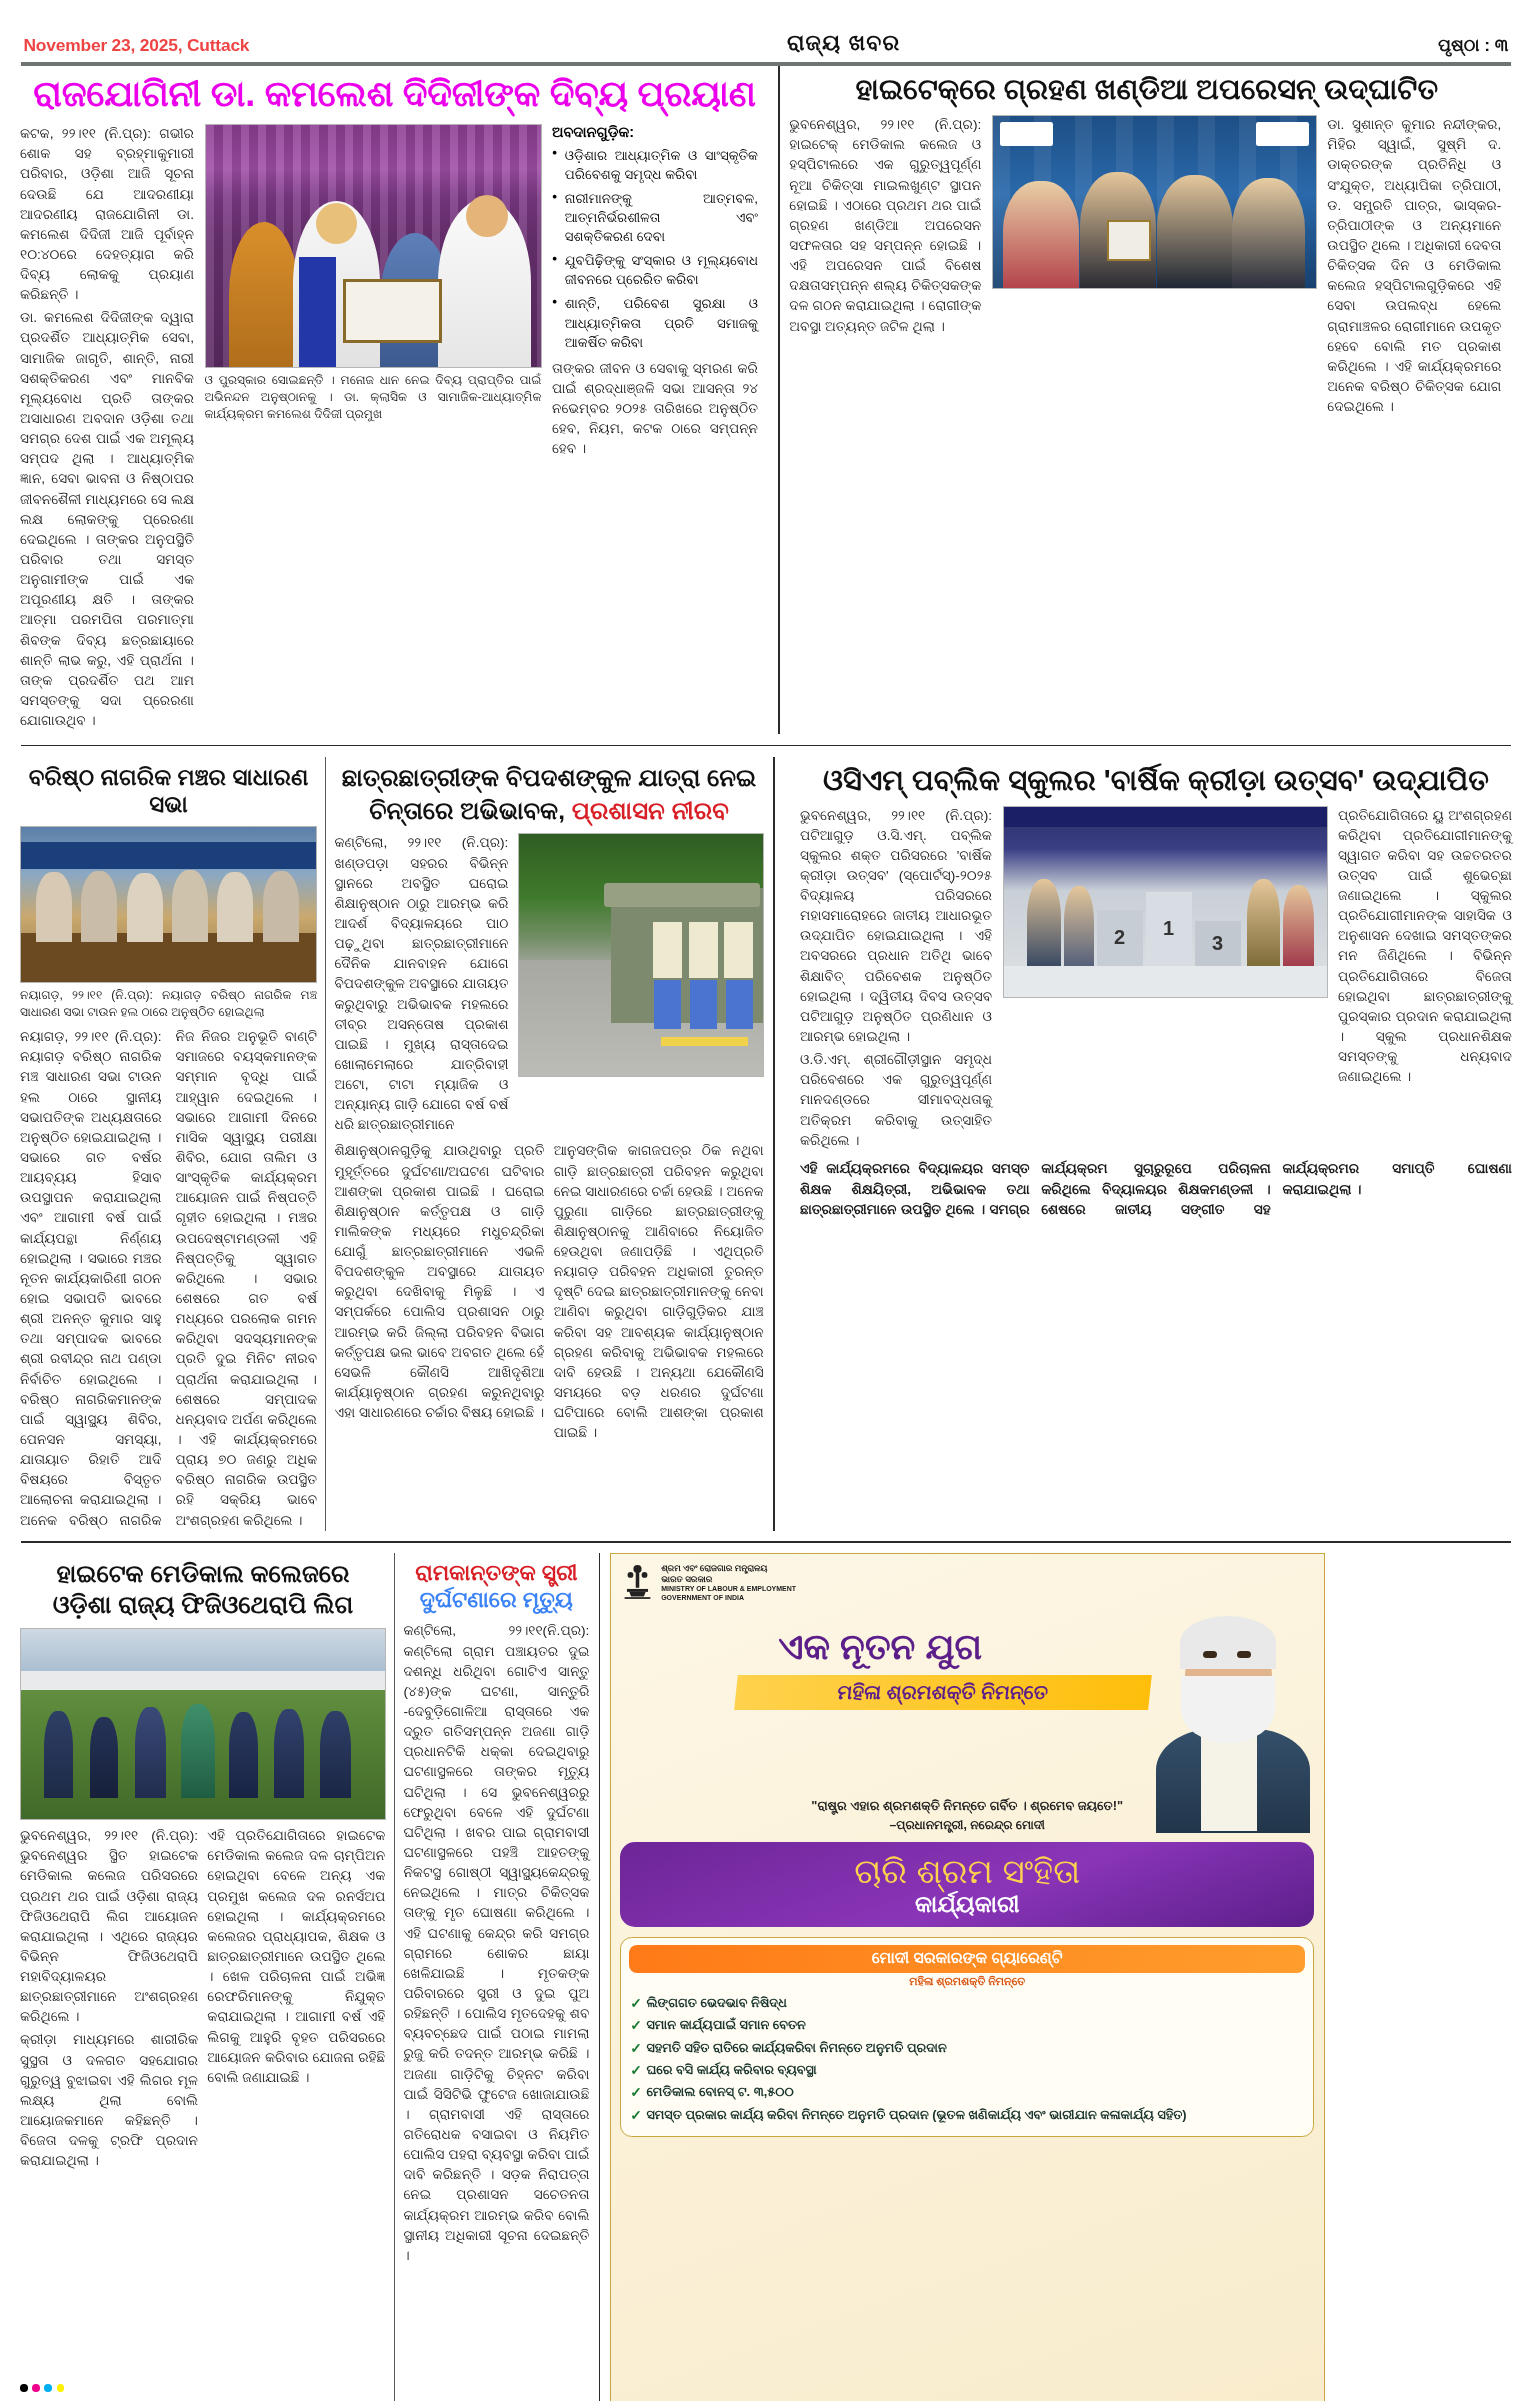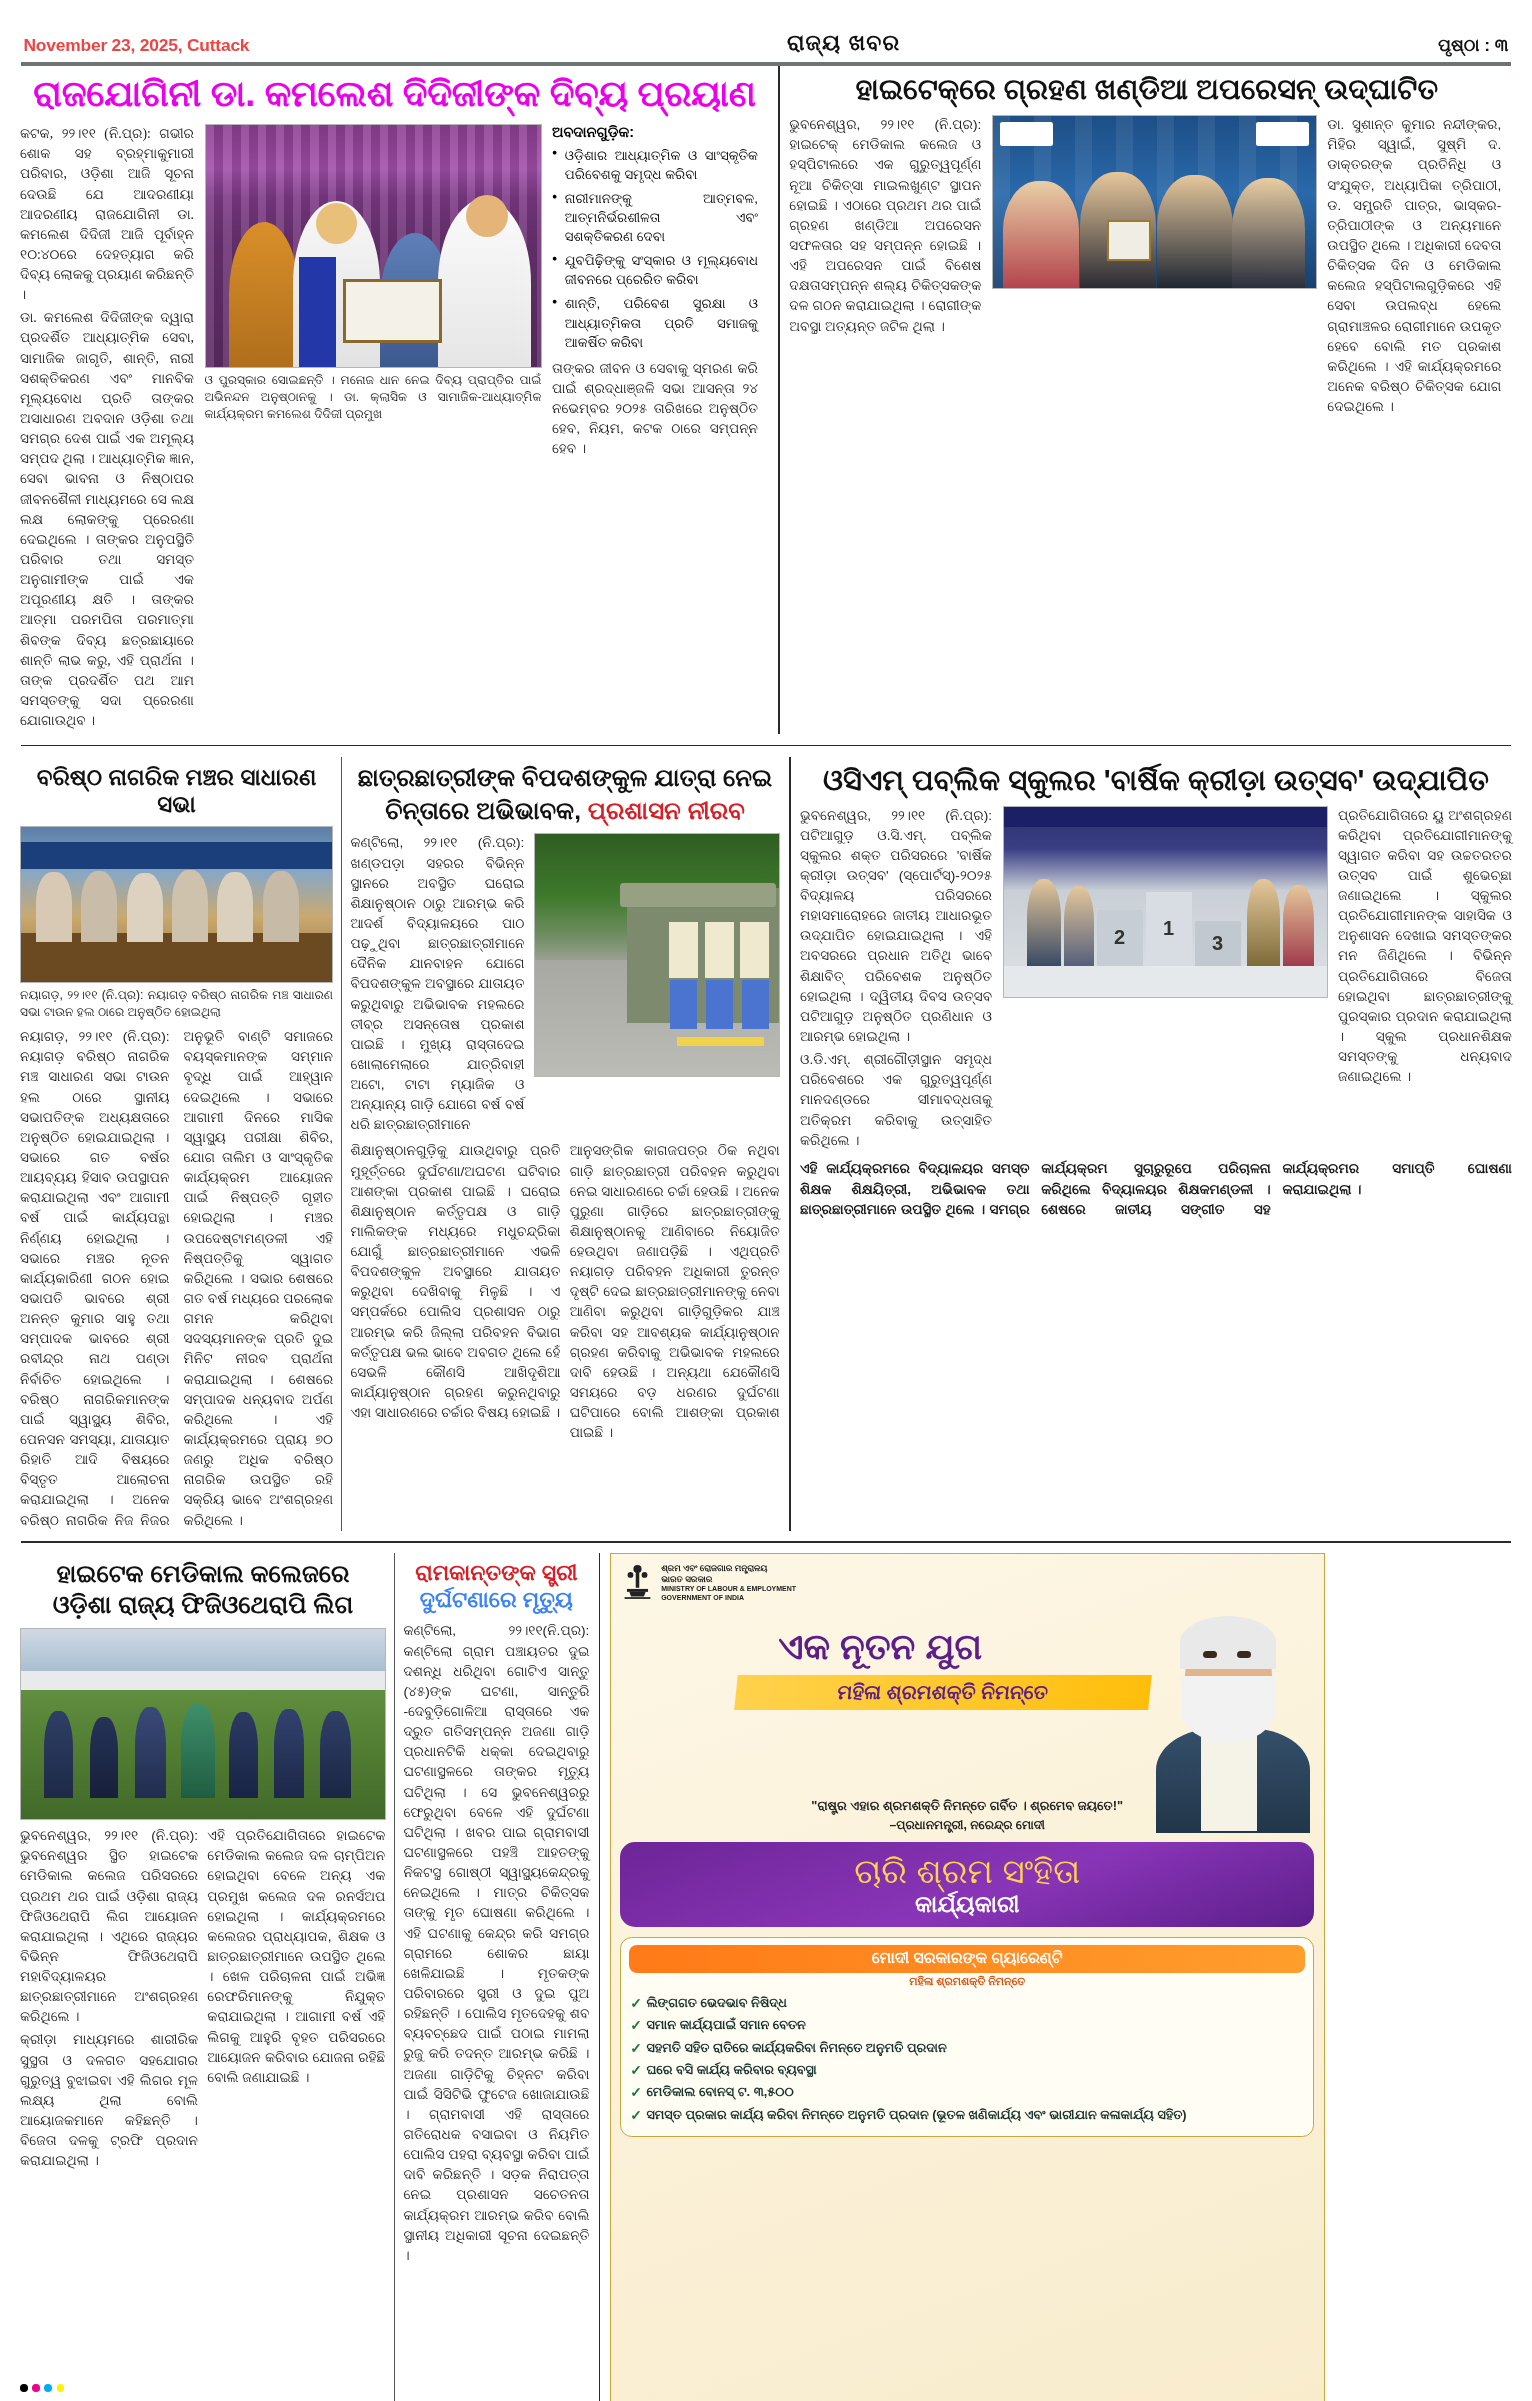--- a/index.html
+++ b/index.html
@@ -174,21 +174,21 @@
     <div class="mh-page">ପୃଷ୍ଠା : ୩</div>
   </div>
   <div class="mh-rule"></div>
 
   <div class="zone">
 
     <div style="width:749px;">
       <div class="hl-magenta">ରାଜଯୋଗିନୀ ଡା. କମଲେଶ ଦିଦିଜୀଙ୍କ ଦିବ୍ୟ ପ୍ରୟାଣ</div>
 
       <div style="display:flex; gap:10.5px;">
-        <div style="width:174px;font-family:Liberation Serif, serif;" class="body-txt">
+        <div style="width:174px;" class="body-txt">
           <p>କଟକ, ୨୨।୧୧ (ନି.ପ୍ର): ଗଭୀର ଶୋକ ସହ ବ୍ରହ୍ମାକୁମାରୀ ପରିବାର, ଓଡ଼ିଶା ଆଜି ସୂଚନା ଦେଉଛି ଯେ ଆଦରଣୀୟା ଆଦରଣୀୟ ରାଜଯୋଗିନୀ ଡା. କମଲେଶ ଦିଦିଜୀ ଆଜି ପୂର୍ବାହ୍ନ ୧୦:୪୦ରେ ଦେହତ୍ୟାଗ କରି ଦିବ୍ୟ ଲୋକକୁ ପ୍ରୟାଣ କରିଛନ୍ତି ।</p>
           <p>ଡା. କମଲେଶ ଦିଦିଜୀଙ୍କ ଦ୍ୱାରା ପ୍ରଦର୍ଶିତ ଆଧ୍ୟାତ୍ମିକ ସେବା, ସାମାଜିକ ଜାଗୃତି, ଶାନ୍ତି, ନାରୀ ସଶକ୍ତିକରଣ ଏବଂ ମାନବିକ ମୂଲ୍ୟବୋଧ ପ୍ରତି ତାଙ୍କର ଅସାଧାରଣ ଅବଦାନ ଓଡ଼ିଶା ତଥା ସମଗ୍ର ଦେଶ ପାଇଁ ଏକ ଅମୂଲ୍ୟ ସମ୍ପଦ ଥିଲା । ଆଧ୍ୟାତ୍ମିକ ଜ୍ଞାନ, ସେବା ଭାବନା ଓ ନିଷ୍ଠାପର ଜୀବନଶୈଳୀ ମାଧ୍ୟମରେ ସେ ଲକ୍ଷ ଲକ୍ଷ ଲୋକଙ୍କୁ ପ୍ରେରଣା ଦେଇଥିଲେ । ତାଙ୍କର ଅନୁପସ୍ଥିତି ପରିବାର ତଥା ସମସ୍ତ ଅନୁଗାମୀଙ୍କ ପାଇଁ ଏକ ଅପୂରଣୀୟ କ୍ଷତି । ତାଙ୍କର ଆତ୍ମା ପରମପିତା ପରମାତ୍ମା ଶିବଙ୍କ ଦିବ୍ୟ ଛତ୍ରଛାୟାରେ ଶାନ୍ତି ଲାଭ କରୁ, ଏହି ପ୍ରାର୍ଥନା । ତାଙ୍କ ପ୍ରଦର୍ଶିତ ପଥ ଆମ ସମସ୍ତଙ୍କୁ ସଦା ପ୍ରେରଣା ଯୋଗାଉଥିବ ।</p>
         </div>
 
         <div style="width:337px;">
           <div class="photo ph-award" style="height:244px;">
             <div class="fig-person" style="left:23px;width:70px;height:145px;background:linear-gradient(180deg,#d98f2a,#b06e1c);"></div>
             <div class="fig-person" style="left:87px;width:87px;height:166px;background:linear-gradient(180deg,#f7f7f7,#e2e2e2);"></div>
             <div class="fig-person" style="left:93px;width:37px;height:110px;background:#2437a8;border-radius:0;"></div>
             <div class="fig-person" style="left:174px;width:70px;height:134px;background:linear-gradient(180deg,#5e7fb8,#3d5a8f);"></div>
@@ -290,21 +290,21 @@
       </div>
 
       <div style="display:flex; gap:9.3px; margin-top:5.8px;">
         <div style="width:210px;" class="body-txt">ଶିକ୍ଷାନୁଷ୍ଠାନଗୁଡ଼ିକୁ ଯାଉଥିବାରୁ ପ୍ରତି ମୁହୂର୍ତ୍ତରେ ଦୁର୍ଘଟଣା/ଅଘଟଣ ଘଟିବାର ଆଶଙ୍କା ପ୍ରକାଶ ପାଇଛି । ଘରୋଇ ଶିକ୍ଷାନୁଷ୍ଠାନ କର୍ତ୍ତୃପକ୍ଷ ଓ ଗାଡ଼ି ମାଲିକଙ୍କ ମଧ୍ୟରେ ମଧୁଚନ୍ଦ୍ରିକା ଯୋଗୁଁ ଛାତ୍ରଛାତ୍ରୀମାନେ ଏଭଳି ବିପଦଶଙ୍କୁଳ ଅବସ୍ଥାରେ ଯାତାୟତ କରୁଥିବା ଦେଖିବାକୁ ମିଳୁଛି । ଏ ସମ୍ପର୍କରେ ପୋଲିସ ପ୍ରଶାସନ ଠାରୁ ଆରମ୍ଭ କରି ଜିଲ୍ଲା ପରିବହନ ବିଭାଗ କର୍ତ୍ତୃପକ୍ଷ ଭଲ ଭାବେ ଅବଗତ ଥିଲେ ହେଁ ସେଭଳି କୌଣସି ଆଖିଦୃଶିଆ କାର୍ଯ୍ୟାନୁଷ୍ଠାନ ଗ୍ରହଣ କରୁନଥିବାରୁ ଏହା ସାଧାରଣରେ ଚର୍ଚ୍ଚାର ବିଷୟ ହୋଇଛି ।</div>
         <div style="width:210px;" class="body-txt">ଆନୁସଙ୍ଗିକ କାଗଜପତ୍ର ଠିକ ନଥିବା ଗାଡ଼ି ଛାତ୍ରଛାତ୍ରୀ ପରିବହନ କରୁଥିବା ନେଇ ସାଧାରଣରେ ଚର୍ଚ୍ଚା ହେଉଛି । ଅନେକ ପୁରୁଣା ଗାଡ଼ିରେ ଛାତ୍ରଛାତ୍ରୀଙ୍କୁ ଶିକ୍ଷାନୁଷ୍ଠାନକୁ ଆଣିବାରେ ନିୟୋଜିତ ହେଉଥିବା ଜଣାପଡ଼ିଛି । ଏଥିପ୍ରତି ନୟାଗଡ଼ ପରିବହନ ଅଧିକାରୀ ତୁରନ୍ତ ଦୃଷ୍ଟି ଦେଇ ଛାତ୍ରଛାତ୍ରୀମାନଙ୍କୁ ନେବା ଆଣିବା କରୁଥିବା ଗାଡ଼ିଗୁଡ଼ିକର ଯାଞ୍ଚ କରିବା ସହ ଆବଶ୍ୟକ କାର୍ଯ୍ୟାନୁଷ୍ଠାନ ଗ୍ରହଣ କରିବାକୁ ଅଭିଭାବକ ମହଲରେ ଦାବି ହେଉଛି । ଅନ୍ୟଥା ଯେକୌଣସି ସମୟରେ ବଡ଼ ଧରଣର ଦୁର୍ଘଟଣା ଘଟିପାରେ ବୋଲି ଆଶଙ୍କା ପ୍ରକାଶ ପାଇଛି ।</div>
       </div>
     </div>
 
     <div class="vrule"></div>
 
-    <div style="width:715px;">
+    <div style="width:715px;margin-left:16px;">
       <div class="hl-black-lg">ଓସିଏମ୍ ପବ୍ଲିକ ସ୍କୁଲର 'ବାର୍ଷିକ କ୍ରୀଡ଼ା ଉତ୍ସବ' ଉଦ୍‌ଯାପିତ</div>
 
       <div style="display:flex; gap:10.5px;">
         <div style="width:192px;" class="body-txt">
           <p>ଭୁବନେଶ୍ୱର, ୨୨।୧୧ (ନି.ପ୍ର): ପଟିଆଗୁଡ଼ ଓ.ସି.ଏମ୍. ପବ୍ଲିକ ସ୍କୁଲର ଶକ୍ତ ପରିସରରେ 'ବାର୍ଷିକ କ୍ରୀଡ଼ା ଉତ୍ସବ' (ସ୍ପୋର୍ଟସ୍)-୨୦୨୫ ବିଦ୍ୟାଳୟ ପରିସରରେ ମହାସମାରୋହରେ ଜାତୀୟ ଆଧାରଭୂତ ଉଦ୍‌ଯାପିତ ହୋଇଯାଇଥିଲା । ଏହି ଅବସରରେ ପ୍ରଧାନ ଅତିଥି ଭାବେ ଶିକ୍ଷାବିତ୍‌ ପରିବେଶକ ଅନୁଷ୍ଠିତ ହୋଇଥିଲା । ଦ୍ୱିତୀୟ ଦିବସ ଉତ୍ସବ ପଟିଆଗୁଡ଼ ଅନୁଷ୍ଠିତ ପ୍ରଣିଧାନ ଓ ଆରମ୍ଭ ହୋଇଥିଲା ।</p>
           <p>ଓ.ଡି.ଏମ୍. ଶ୍ରୀଗୌଡ଼ୀସ୍ଥାନ ସମୃଦ୍ଧ ପରିବେଶରେ ଏକ ଗୁରୁତ୍ୱପୂର୍ଣ୍ଣ ମାନଦଣ୍ଡରେ ସୀମାବଦ୍ଧତାକୁ ଅତିକ୍ରମ କରିବାକୁ ଉତ୍ସାହିତ କରିଥିଲେ ।</p>
         </div>
 
         <div style="width:325px;">
           <div class="photo ph-podium" style="height:192px;">

